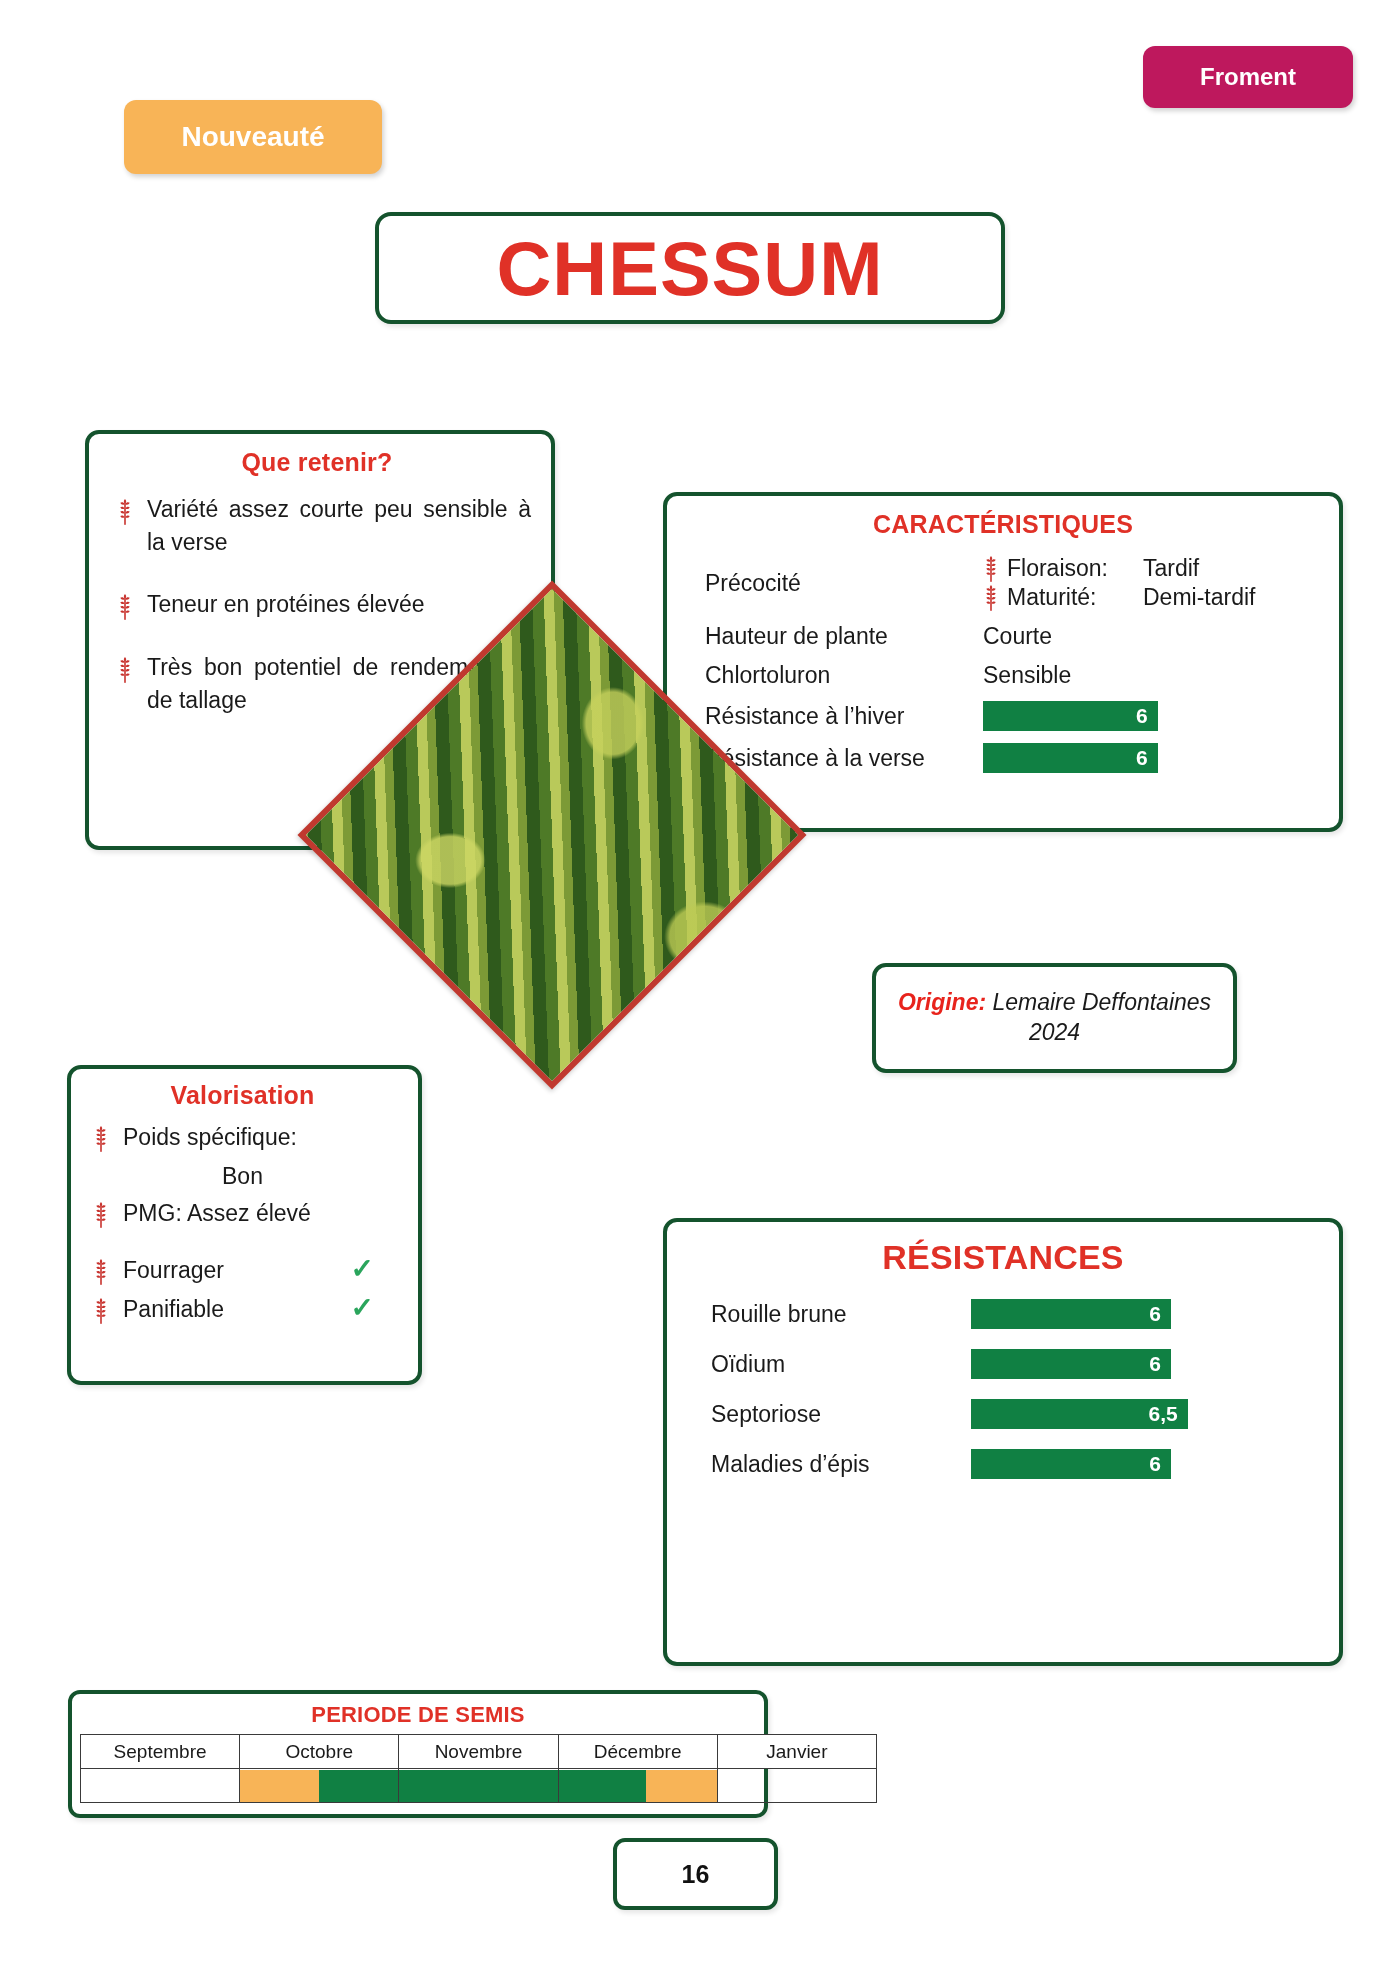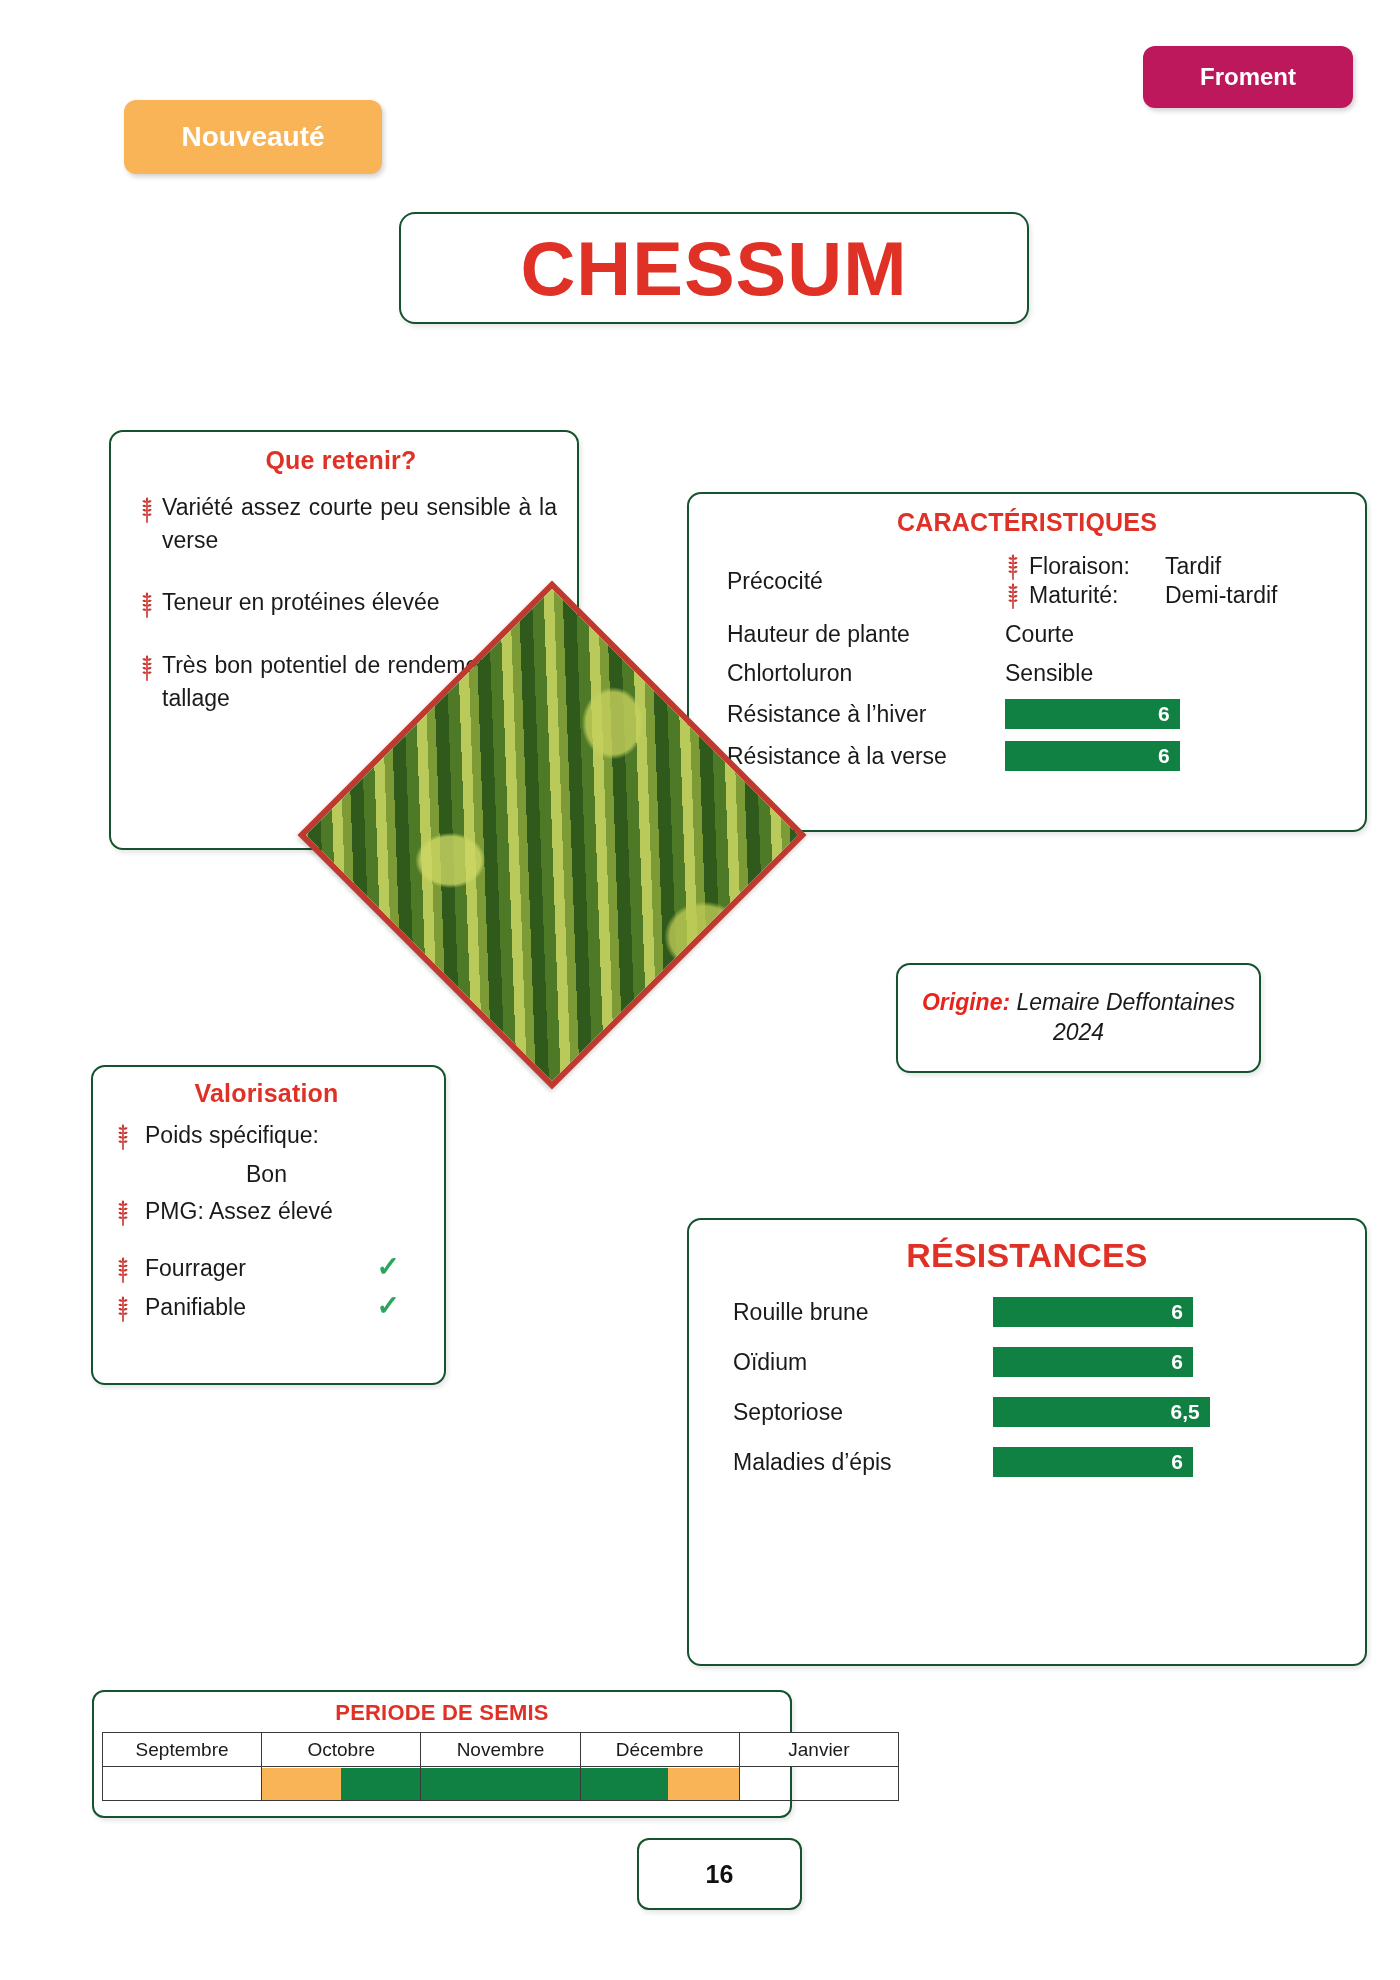--- a/index.html
+++ b/index.html
@@ -12,24 +12,23 @@
     position: relative;
     font-family: "Liberation Sans", sans-serif;
     color: #1a1a1a;
     overflow: hidden;
   }
 
   
   .card {
     position: absolute;
     background: #ffffff;
-    border: 2px solid #14532d;
+    border: 4px solid #14532d;
     border-radius: 14px;
     box-shadow: 2px 3px 5px rgba(0,0,0,0.10);
-    margin-left: 24px;
   }
   .card-title {
     color: #e03127;
     font-weight: bold;
     text-align: center;
     letter-spacing: .2px;
   }
 
   
   .pill {
@@ -82,21 +81,21 @@
   .box-retenir {
     left: 85px; top: 430px;
     width: 470px; height: 420px;
     padding: 14px 20px 10px 14px;
   }
   .box-retenir .card-title { font-size: 25px; margin-bottom: 16px; }
   .bullet-row {
     display: flex;
     align-items: flex-start;
     margin-bottom: 30px;
-    gap: 7px;
+    gap: 14px;
     padding-left: 14px;
   }
   .bullet-row .wheat { margin-top: 6px; }
   .bullet-text {
     font-size: 23px;
     line-height: 1.42;
     text-align: justify;
     text-align-last: left;
     flex: 1;
   }

